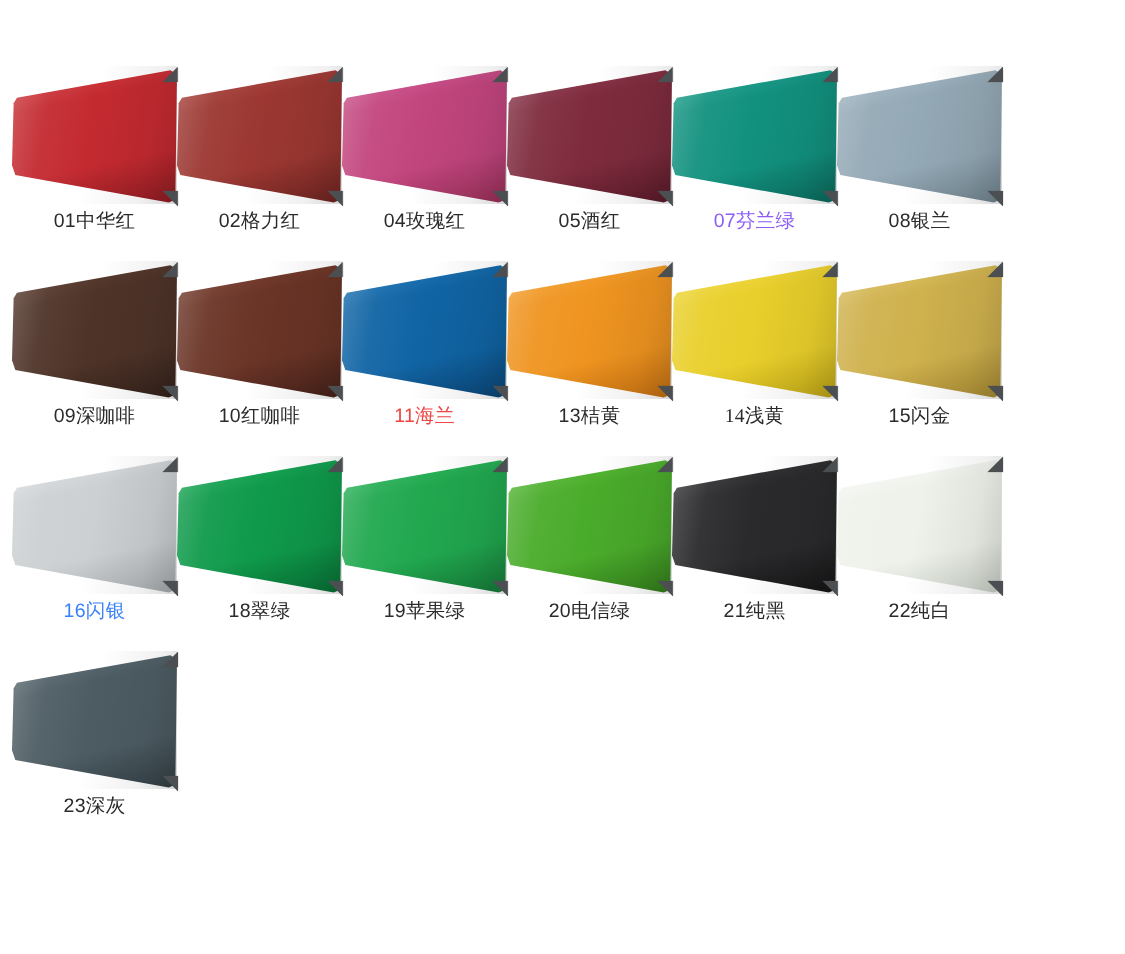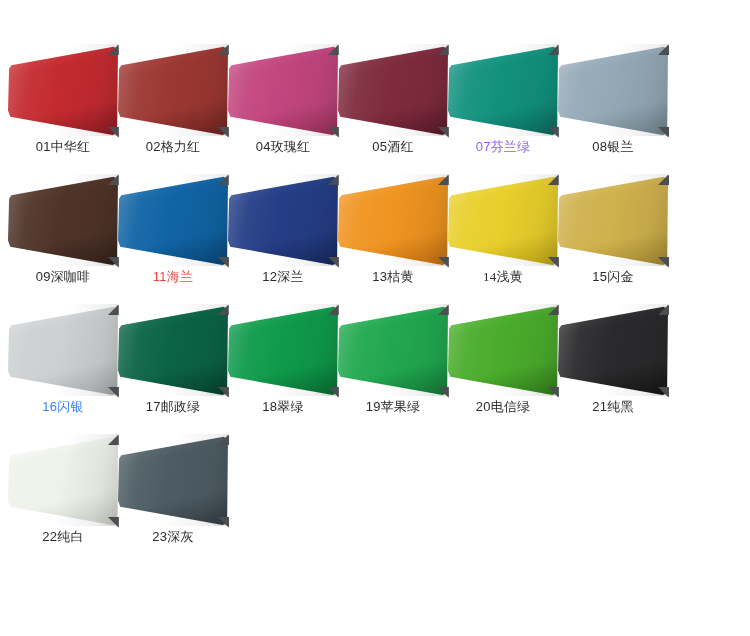--- a/index.html
+++ b/index.html
@@ -12,27 +12,26 @@
     width: 750px;
     height: 636px;
     overflow: hidden;
     font-family: "Liberation Sans", "DejaVu Sans", sans-serif;
     -webkit-font-smoothing: antialiased;
   }
 
   #swatch-grid {
     width: 632px;
     box-sizing: border-box;
-    padding: 28px 8px 0 8px;
+    padding: 44px 8px 0 8px;
     display: grid;
     grid-template-columns: repeat(6, 1fr);
     grid-auto-rows: 130px;
     column-gap: 0px;
     row-gap: 0px;
-    margin-top: 16px;
   }
 
   .swatch-cell {
     position: relative;
     display: flex;
     flex-direction: column;
     align-items: center;
   }
 
   
@@ -167,38 +166,38 @@
       <div class="panel-wrap">
         <div class="panel-face" style="background: linear-gradient(168deg, rgb(103, 70, 58) 0%, rgb(78, 51, 40) 28%, rgb(78, 51, 40) 68%, rgb(51, 33, 26) 100%);"></div>
         <div class="panel-sheen" style="background: linear-gradient(100deg, rgba(255, 255, 255, 0.22) 0%, rgba(255, 255, 255, 0.05) 22%, rgba(255, 255, 255, 0) 48%, rgba(0, 0, 0, 0.06) 80%, rgba(0, 0, 0, 0.16) 100%);"></div>
         <div class="panel-clip top" style="background: rgb(76, 79, 82);"></div>
         <div class="panel-clip bottom" style="background: rgb(76, 79, 82);"></div>
       </div>
       <div class="swatch-label" style="color: rgb(43, 43, 43);">09深咖啡</div>
     </div>
     <div class="swatch-cell">
       <div class="panel-wrap">
+        <div class="panel-face" style="background: linear-gradient(168deg, rgb(133, 72, 56) 0%, rgb(106, 52, 38) 28%, rgb(106, 52, 38) 68%, rgb(70, 33, 26) 100%);"></div>
+        <div class="panel-sheen" style="background: linear-gradient(100deg, rgba(255, 255, 255, 0.22) 0%, rgba(255, 255, 255, 0.05) 22%, rgba(255, 255, 255, 0) 48%, rgba(0, 0, 0, 0.06) 80%, rgba(0, 0, 0, 0.16) 100%);"></div>
+        <div class="panel-clip top" style="background: rgb(76, 79, 82);"></div>
+        <div class="panel-clip bottom" style="background: rgb(76, 79, 82);"></div>
+      </div>
+      <div class="swatch-label" style="color: rgb(43, 43, 43);">10红咖啡</div>
+    </div>
+    <div class="swatch-cell">
+      <div class="panel-wrap">
         <div class="panel-face" style="background: linear-gradient(168deg, rgb(42, 128, 194) 0%, rgb(16, 100, 164) 28%, rgb(16, 100, 164) 68%, rgb(10, 69, 118) 100%);"></div>
         <div class="panel-sheen" style="background: linear-gradient(100deg, rgba(255, 255, 255, 0.22) 0%, rgba(255, 255, 255, 0.05) 22%, rgba(255, 255, 255, 0) 48%, rgba(0, 0, 0, 0.06) 80%, rgba(0, 0, 0, 0.16) 100%);"></div>
         <div class="panel-clip top" style="background: rgb(76, 79, 82);"></div>
         <div class="panel-clip bottom" style="background: rgb(76, 79, 82);"></div>
       </div>
       <div class="swatch-label" style="color: #ef4444;">11海兰</div>
     </div>
     <div class="swatch-cell">
       <div class="panel-wrap">
-        <div class="panel-face" style="background: linear-gradient(168deg, rgb(58, 87, 165) 0%, rgb(36, 61, 133) 28%, rgb(36, 61, 133) 68%, rgb(22, 40, 92) 100%);"></div>
-        <div class="panel-sheen" style="background: linear-gradient(100deg, rgba(255, 255, 255, 0.22) 0%, rgba(255, 255, 255, 0.05) 22%, rgba(255, 255, 255, 0) 48%, rgba(0, 0, 0, 0.06) 80%, rgba(0, 0, 0, 0.16) 100%);"></div>
-        <div class="panel-clip top" style="background: rgb(76, 79, 82);"></div>
-        <div class="panel-clip bottom" style="background: rgb(76, 79, 82);"></div>
-      </div>
-      <div class="swatch-label" style="color: rgb(43, 43, 43);">12深兰</div>
-    </div>
-    <div class="swatch-cell">
-      <div class="panel-wrap">
         <div class="panel-face" style="background: linear-gradient(168deg, rgb(248, 172, 67) 0%, rgb(239, 148, 32) 28%, rgb(239, 148, 32) 68%, rgb(197, 111, 16) 100%);"></div>
         <div class="panel-sheen" style="background: linear-gradient(100deg, rgba(255, 255, 255, 0.22) 0%, rgba(255, 255, 255, 0.05) 22%, rgba(255, 255, 255, 0) 48%, rgba(0, 0, 0, 0.06) 80%, rgba(0, 0, 0, 0.16) 100%);"></div>
         <div class="panel-clip top" style="background: rgb(76, 79, 82);"></div>
         <div class="panel-clip bottom" style="background: rgb(76, 79, 82);"></div>
       </div>
       <div class="swatch-label" style="color: rgb(43, 43, 43);">13桔黄</div>
     </div>
     <div class="swatch-cell">
       <div class="panel-wrap">
         <div class="panel-face" style="background: linear-gradient(168deg, rgb(243, 222, 80) 0%, rgb(233, 207, 43) 28%, rgb(233, 207, 43) 68%, rgb(191, 166, 22) 100%);"></div>
@@ -218,29 +217,20 @@
       <div class="swatch-label" style="color: rgb(43, 43, 43);">15闪金</div>
     </div>
     <div class="swatch-cell">
       <div class="panel-wrap">
         <div class="panel-face" style="background: linear-gradient(168deg, rgb(228, 231, 233) 0%, rgb(204, 208, 210) 28%, rgb(204, 208, 210) 68%, rgb(168, 173, 176) 100%);"></div>
         <div class="panel-sheen" style="background: linear-gradient(100deg, rgba(255, 255, 255, 0.22) 0%, rgba(255, 255, 255, 0.05) 22%, rgba(255, 255, 255, 0) 48%, rgba(0, 0, 0, 0.06) 80%, rgba(0, 0, 0, 0.16) 100%);"></div>
         <div class="panel-clip top" style="background: rgb(76, 79, 82);"></div>
         <div class="panel-clip bottom" style="background: rgb(76, 79, 82);"></div>
       </div>
       <div class="swatch-label" style="color: #3b82f6;">16闪银</div>
-    </div>
-    <div class="swatch-cell">
-      <div class="panel-wrap">
-        <div class="panel-face" style="background: linear-gradient(168deg, rgb(26, 127, 92) 0%, rgb(11, 99, 69) 28%, rgb(11, 99, 69) 68%, rgb(5, 67, 46) 100%);"></div>
-        <div class="panel-sheen" style="background: linear-gradient(100deg, rgba(255, 255, 255, 0.22) 0%, rgba(255, 255, 255, 0.05) 22%, rgba(255, 255, 255, 0) 48%, rgba(0, 0, 0, 0.06) 80%, rgba(0, 0, 0, 0.16) 100%);"></div>
-        <div class="panel-clip top" style="background: rgb(76, 79, 82);"></div>
-        <div class="panel-clip bottom" style="background: rgb(76, 79, 82);"></div>
-      </div>
-      <div class="swatch-label" style="color: rgb(43, 43, 43);">17邮政绿</div>
     </div>
     <div class="swatch-cell">
       <div class="panel-wrap">
         <div class="panel-face" style="background: linear-gradient(168deg, rgb(43, 181, 100) 0%, rgb(15, 154, 75) 28%, rgb(15, 154, 75) 68%, rgb(7, 111, 52) 100%);"></div>
         <div class="panel-sheen" style="background: linear-gradient(100deg, rgba(255, 255, 255, 0.22) 0%, rgba(255, 255, 255, 0.05) 22%, rgba(255, 255, 255, 0) 48%, rgba(0, 0, 0, 0.06) 80%, rgba(0, 0, 0, 0.16) 100%);"></div>
         <div class="panel-clip top" style="background: rgb(76, 79, 82);"></div>
         <div class="panel-clip bottom" style="background: rgb(76, 79, 82);"></div>
       </div>
       <div class="swatch-label" style="color: rgb(43, 43, 43);">18翠绿</div>
     </div>

